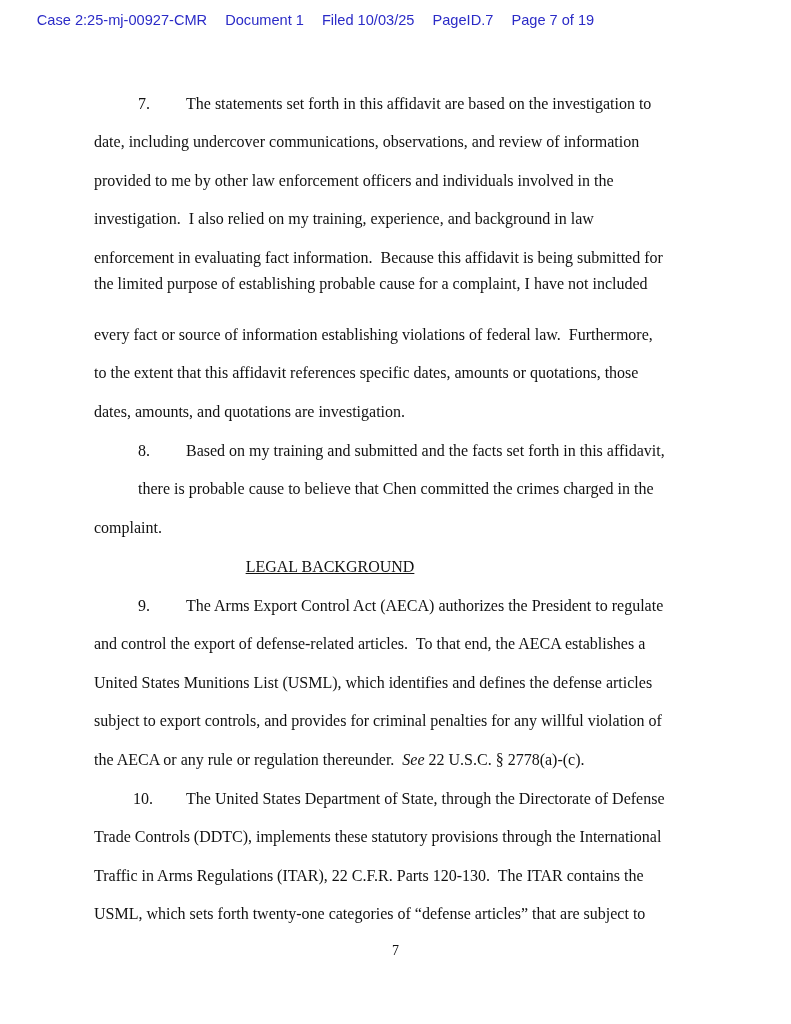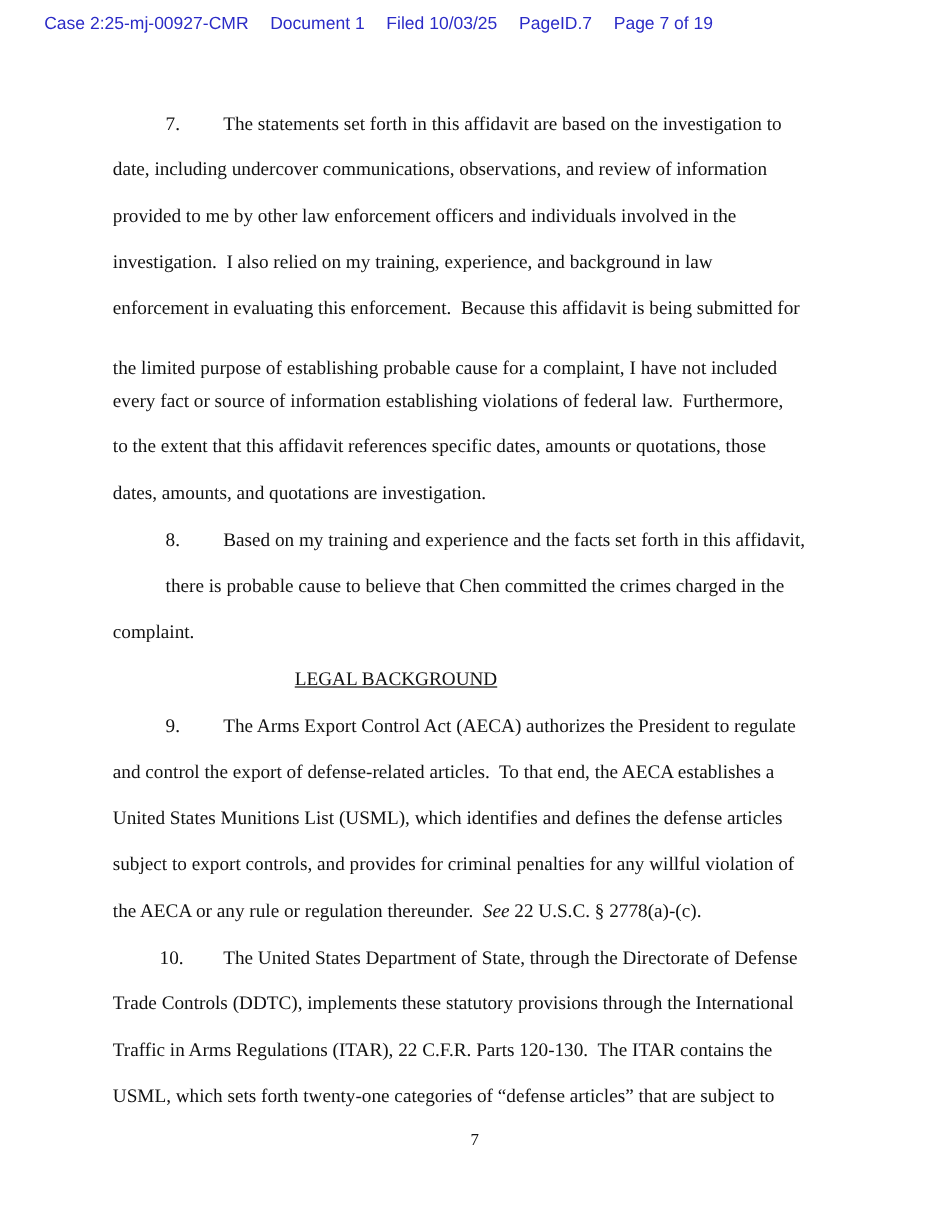--- a/index.html
+++ b/index.html
@@ -37,30 +37,30 @@
   <span>PageID.7</span>
   <span>Page 7 of 19</span>
 </div>
 
 <div>
   <div class="num" style="top:94px;left:138px;">7.</div>
   <div class="line" style="top: 94px; left: 186px; white-space: pre;">The statements set forth in this affidavit are based on the investigation to</div>
   <div class="line" style="top: 132px; white-space: pre;">date, including undercover communications, observations, and review of information</div>
   <div class="line" style="top: 171px; white-space: pre;">provided to me by other law enforcement officers and individuals involved in the</div>
   <div class="line" style="top: 209px; white-space: pre;">investigation.  I also relied on my training, experience, and background in law</div>
-  <div class="line" style="top: 248px; white-space: pre;">enforcement in evaluating this enforcement.  Because this affidavit is being submitted for</div>
-  <div class="line" style="top: 298px; white-space: pre; font-family: Liberation Serif, serif;">the limited purpose of establishing probable cause for a complaint, I have not included</div>
+  <div class="line" style="top: 248px; white-space: pre;">enforcement in evaluating fact information.  Because this affidavit is being submitted for</div>
+  <div class="line" style="top: 274px; white-space: pre; font-family: Liberation Serif, serif;">the limited purpose of establishing probable cause for a complaint, I have not included</div>
   <div class="line" style="top: 325px; white-space: pre;">every fact or source of information establishing violations of federal law.  Furthermore,</div>
   <div class="line" style="top: 363px; white-space: pre;">to the extent that this affidavit references specific dates, amounts or quotations, those</div>
   <div class="line" style="top: 402px; white-space: pre;">dates, amounts, and quotations are investigation.</div>
 </div>
 
 <div>
   <div class="num" style="top:441px;left:138px;">8.</div>
-  <div class="line" style="top: 441px; left: 186px; white-space: pre;">Based on my training and experience and the facts set forth in this affidavit,</div>
+  <div class="line" style="top: 441px; left: 186px; white-space: pre;">Based on my training and submitted and the facts set forth in this affidavit,</div>
   <div class="line" style="top: 479px; white-space: pre; margin-left: 44px;">there is probable cause to believe that Chen committed the crimes charged in the</div>
   <div class="line" style="top: 518px; white-space: pre;">complaint.</div>
 </div>
 
 <div class="heading">LEGAL BACKGROUND</div>
 
 <div>
   <div class="num" style="top:596px;left:138px;">9.</div>
   <div class="line" style="top: 596px; left: 186px; white-space: pre;">The Arms Export Control Act (AECA) authorizes the President to regulate</div>
   <div class="line" style="top: 634px; white-space: pre;">and control the export of defense-related articles.  To that end, the AECA establishes a</div>

